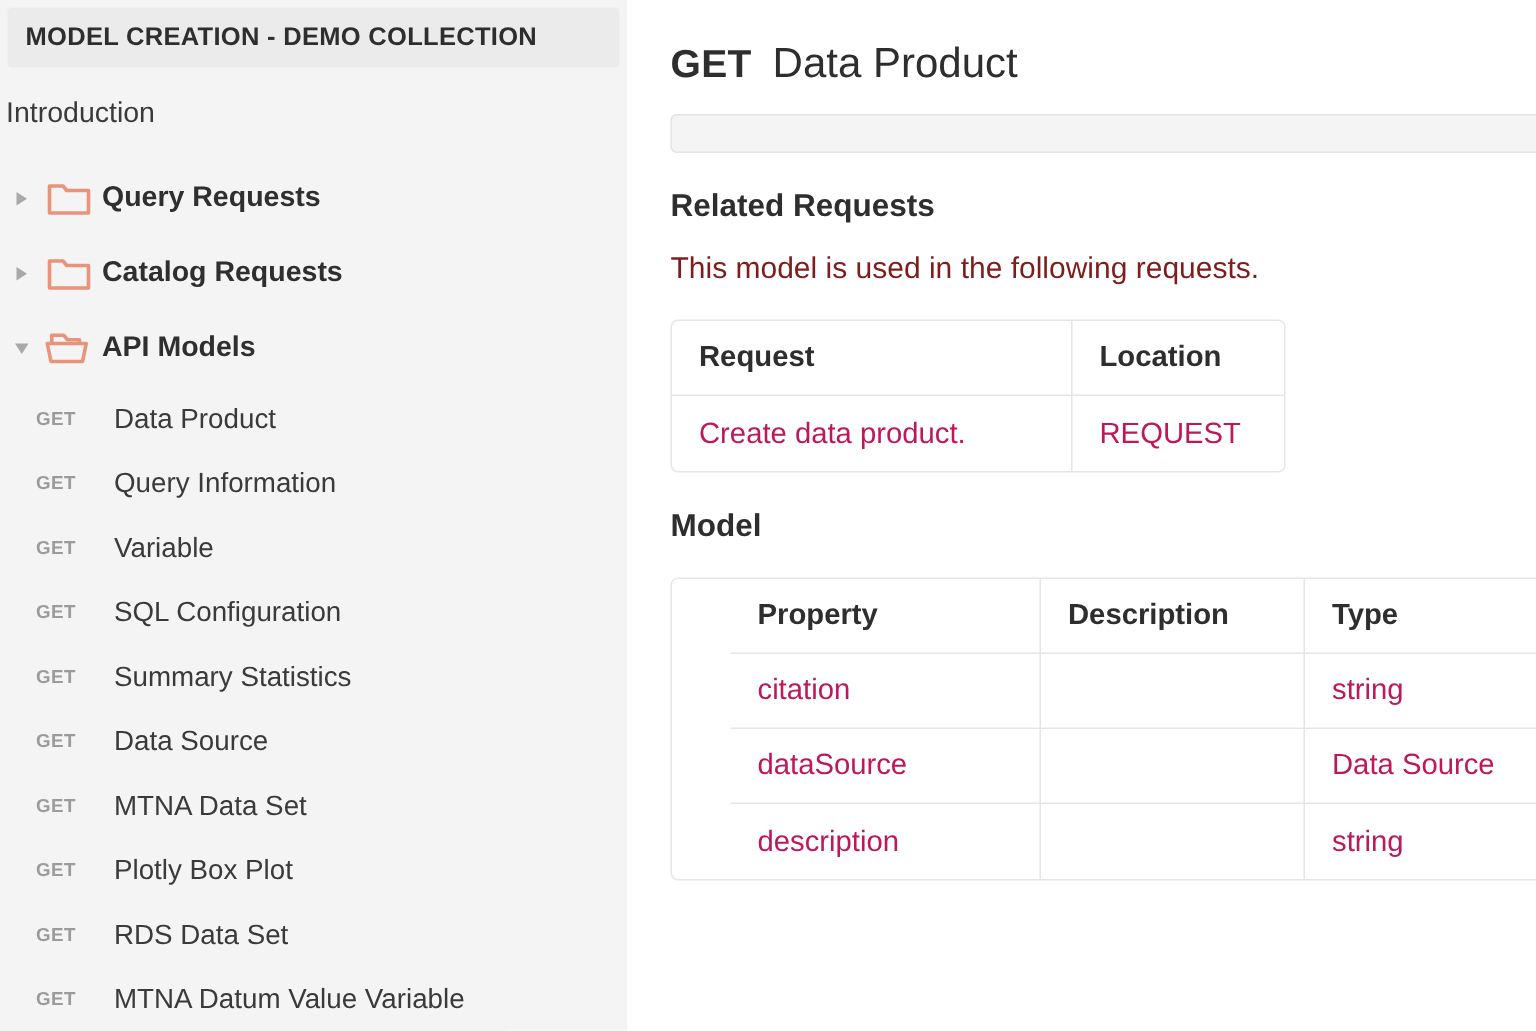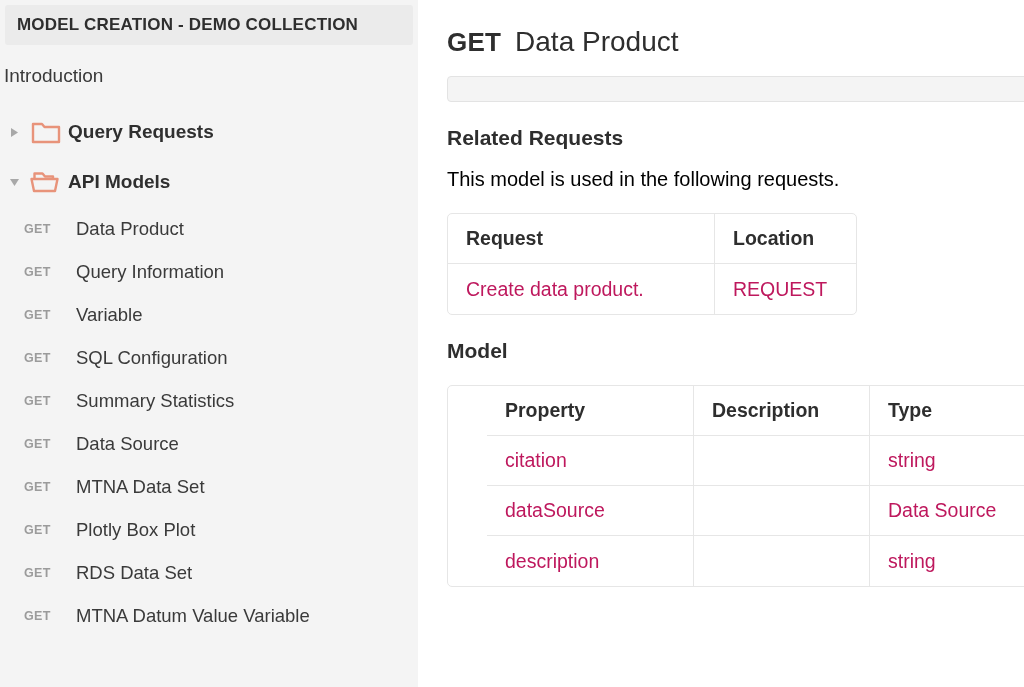--- a/index.html
+++ b/index.html
@@ -150,21 +150,21 @@
   }
 
   .section-heading {
     font-size: 21px;
     font-weight: bold;
     color: #2e2e2e;
     margin-top: 24px;
   }
   .section-paragraph {
     font-size: 20px;
-    color: #000000;
+    color: #7f1d1d;
     margin-top: 18px;
   }
 
   table.doc-table {
     border-collapse: separate;
     border-spacing: 0;
     margin-top: 22px;
     background: #ffffff;
     border: 1px solid #e6e6e6;
     border-radius: 5px;
@@ -231,20 +231,33 @@
             </svg>
         </span>
         <span class="folder-icon">
           <svg width="30" height="26" viewBox="0 0 30 26">
             <path d="M2 5 h9 l2.5 3 h14.5 v15 h-26 z" fill="none" stroke="#e8937a" stroke-width="2.4" stroke-linejoin="round"></path>
           </svg>
         </span>
         <span class="folder-label">Query Requests</span>
       </div>
 
+      <div class="folder-row">
+        <span class="chevron">
+          <svg width="9" height="11" viewBox="0 0 9 11">
+              <polygon points="1,1 8,5.5 1,10" fill="#a8a8a8"></polygon>
+            </svg>
+        </span>
+        <span class="folder-icon">
+          <svg width="30" height="26" viewBox="0 0 30 26">
+            <path d="M2 5 h9 l2.5 3 h14.5 v15 h-26 z" fill="none" stroke="#e8937a" stroke-width="2.4" stroke-linejoin="round"></path>
+          </svg>
+        </span>
+        <span class="folder-label">Catalog Requests</span>
+      </div>
 
       <div class="folder-row">
         <span class="chevron">
           <svg width="11" height="9" viewBox="0 0 11 9">
               <polygon points="1,1 10,1 5.5,8" fill="#a8a8a8"></polygon>
             </svg>
         </span>
         <span class="folder-icon">
           <svg width="32" height="26" viewBox="0 0 32 26">
             <path d="M4 22 L1.5 10 h26 L25 22 z" fill="none" stroke="#e8937a" stroke-width="2.4" stroke-linejoin="round"></path>

